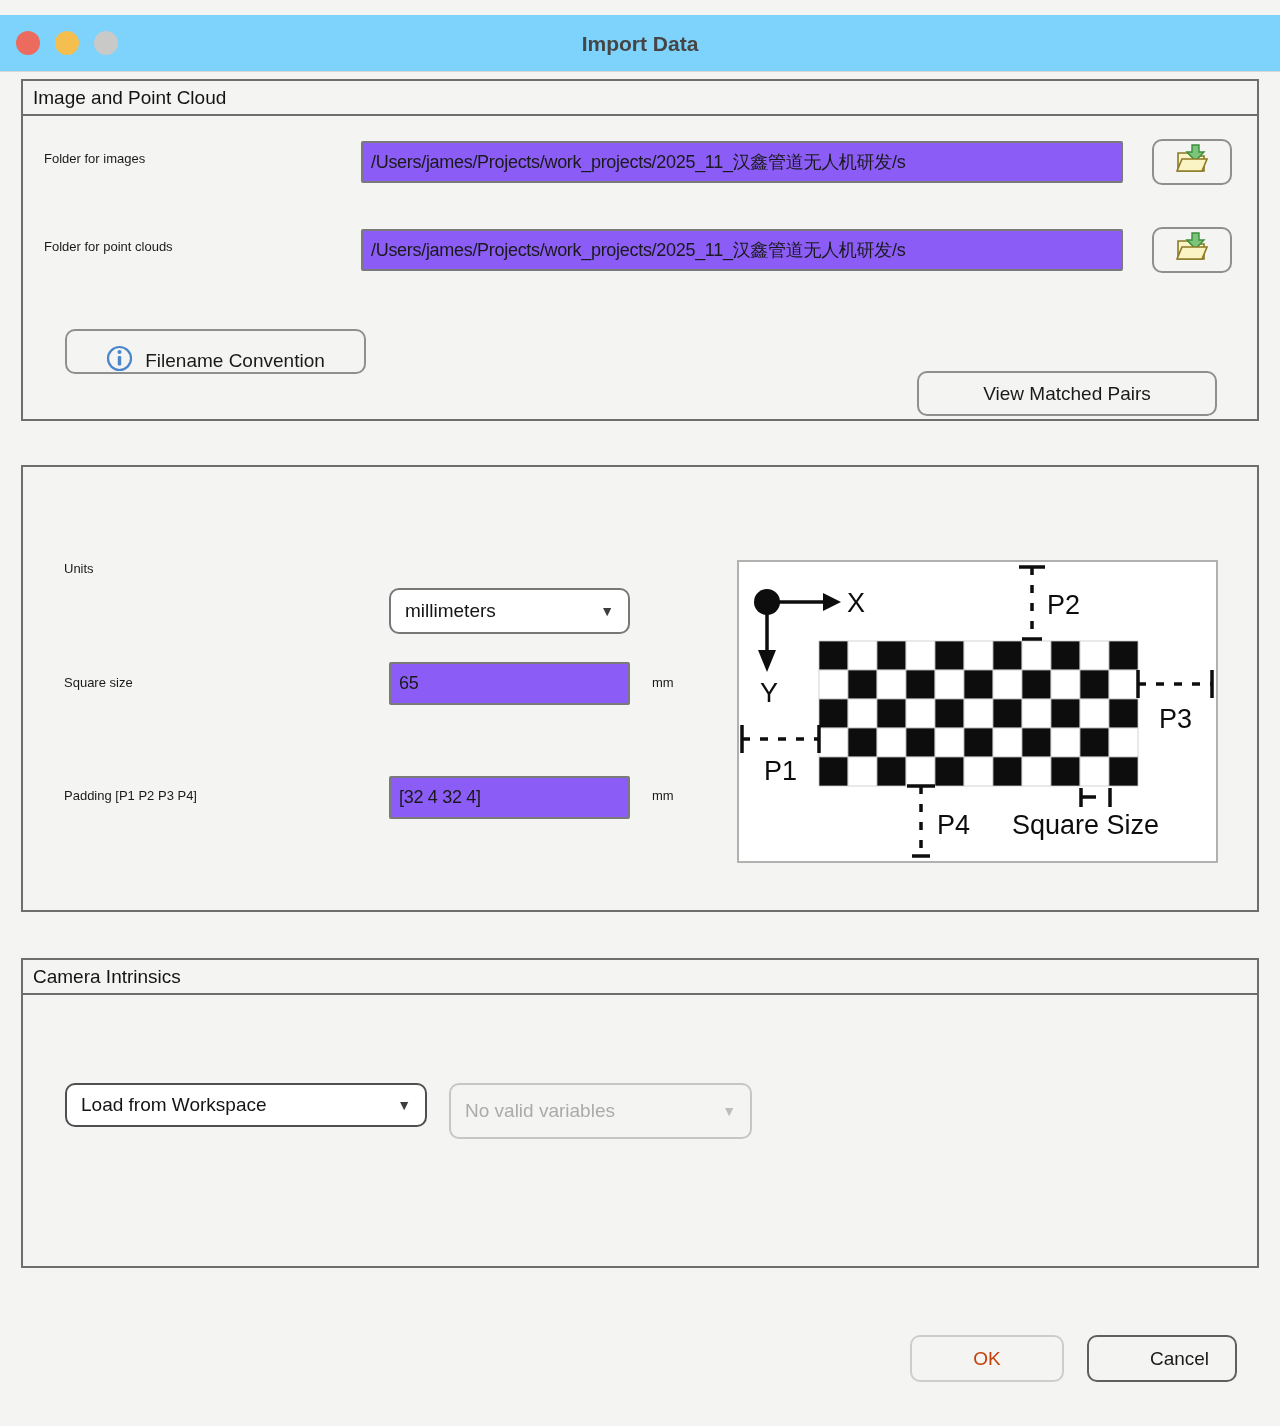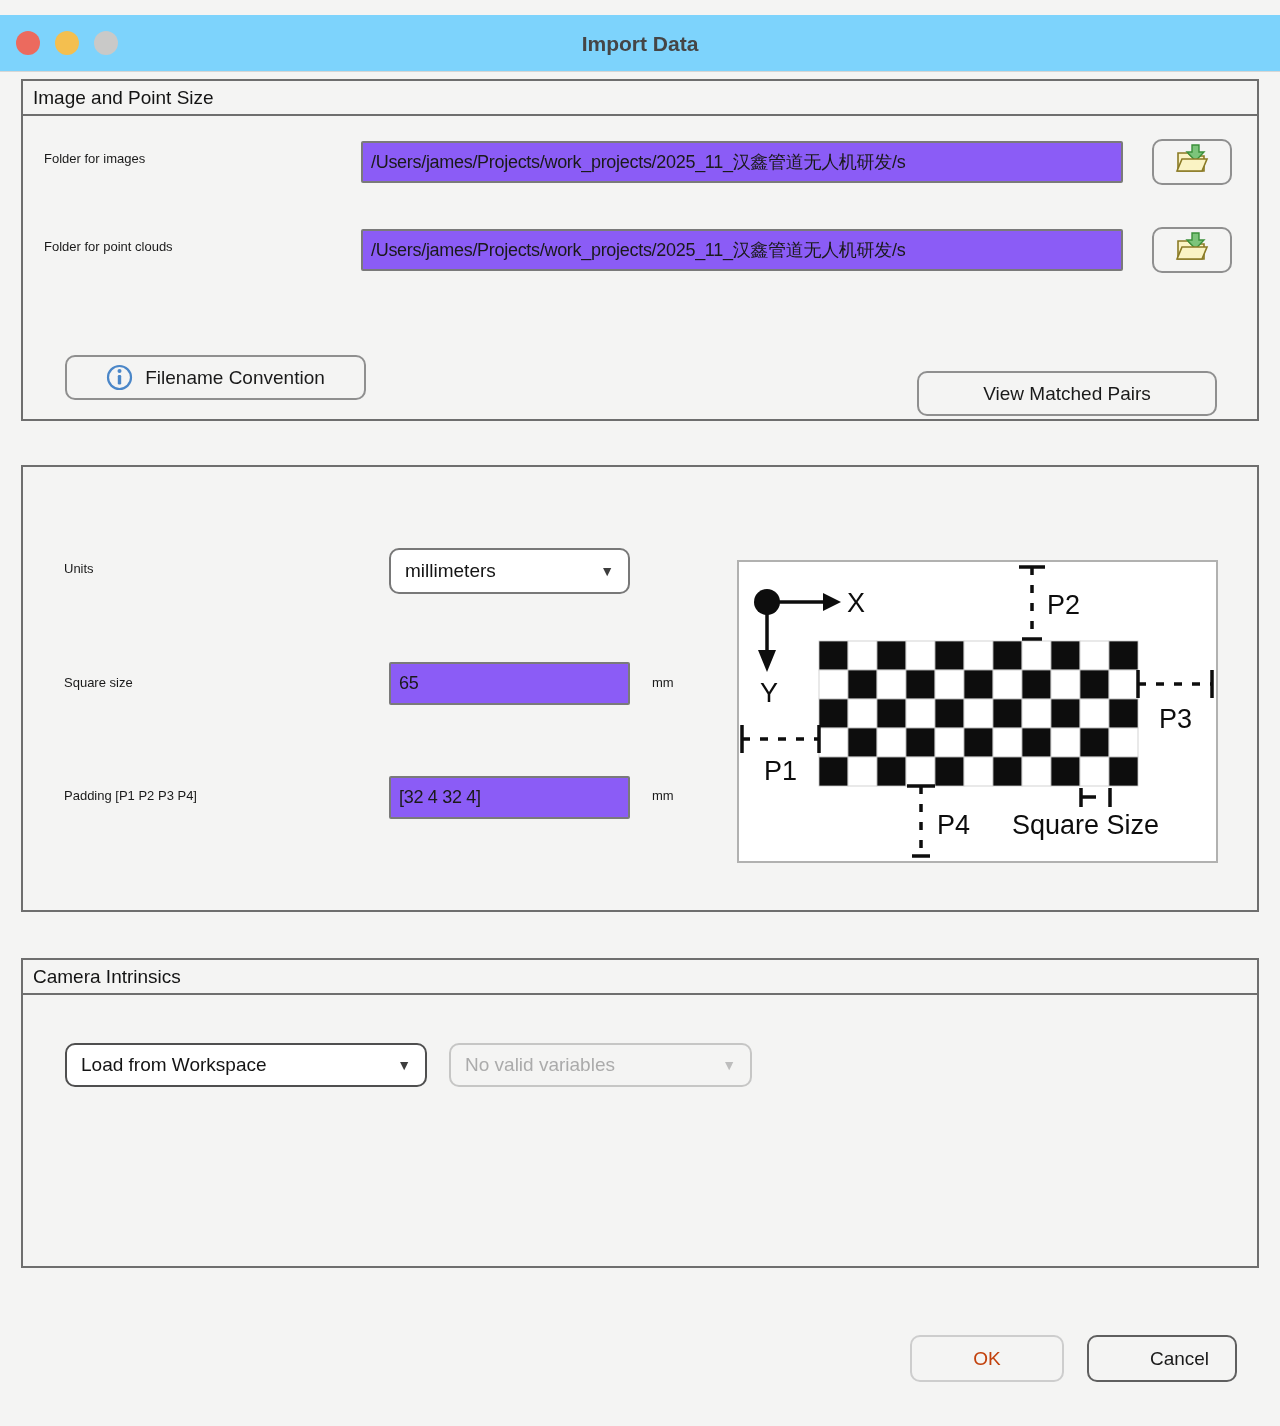--- a/index.html
+++ b/index.html
@@ -55,20 +55,21 @@
     font-size:19px; color:#1a1a1a;
     display:flex; align-items:center; justify-content:center; gap:12px;
     cursor:default;
   }
   .dropdown {
     position:absolute; background:#ffffff;
     border:2px solid #787878; border-radius:10px;
     font-size:19px; color:#141414;
     display:flex; align-items:center; justify-content:space-between;
     padding:11px 14px;
+    margin-top:40px;
   }
   .dropdown .caret { font-size:14px; color:#3d3d3d; }
   .dropdown.strong { border-color:#4f4f4f; }
   .dropdown.disabled {
     background:transparent; border-color:#c6c6c5; color:#ababab;
   }
   .dropdown.disabled .caret { color:#bdbdbd; }
 
   
   .diagram {
@@ -83,21 +84,21 @@
 <body>
 
 <div class="titlebar">
   <div class="traffic tl-red"></div>
   <div class="traffic tl-yellow"></div>
   <div class="traffic tl-gray"></div>
   <div class="window-title">Import Data</div>
 </div>
 
 <div class="group" id="group-ipc">
-  <div class="group-title">Image and Point Size</div>
+  <div class="group-title">Image and Point Cloud</div>
 
   <div class="lbl" style="left:21px; top:70px;">Folder for images</div>
   <input class="txtfield" style="left: 338px; top: 60px; width: 762px; height: 42px;" value="/Users/james/Projects/work_projects/2025_11_汉鑫管道无人机研发/s">
   <button class="btn" style="left:1129px; top:58px; width:80px; height:46px;">
     <span>
       <svg width="38" height="33" viewBox="0 0 38 33">
         <polygon points="5,10 15,10 18,13 31,13 31,28 5,28" fill="#faf3c4" stroke="#8a7a25" stroke-width="1.6"></polygon>
         <path d="M19 2 h7 v7 h5 l-8.5 9 -8.5 -9 h5 z" fill="#7cc47a" stroke="#3a8f3a" stroke-width="1.4"></path>
         <polygon points="4,28 9,16 34,16 29,28" fill="#faf3c4" stroke="#8a7a25" stroke-width="1.6"></polygon>
       </svg>
@@ -109,21 +110,21 @@
   <button class="btn" style="left:1129px; top:146px; width:80px; height:46px;">
     <span>
       <svg width="38" height="33" viewBox="0 0 38 33">
         <polygon points="5,10 15,10 18,13 31,13 31,28 5,28" fill="#faf3c4" stroke="#8a7a25" stroke-width="1.6"></polygon>
         <path d="M19 2 h7 v7 h5 l-8.5 9 -8.5 -9 h5 z" fill="#7cc47a" stroke="#3a8f3a" stroke-width="1.4"></path>
         <polygon points="4,28 9,16 34,16 29,28" fill="#faf3c4" stroke="#8a7a25" stroke-width="1.6"></polygon>
       </svg>
     </span>
   </button>
 
-  <button class="btn" style="left:42px; top:274px; width:301px; height:45px;">
+  <button class="btn" style="left:42px; top:248px; width:301px; height:45px;align-items:flex-end;">
     <span style="display:flex;">
       <svg width="27" height="27" viewBox="0 0 27 27">
         <circle cx="13.5" cy="13.5" r="11.5" fill="none" stroke="#4a86c8" stroke-width="2.2"></circle>
         <rect x="11.8" y="11" width="3.4" height="9.5" rx="1.2" fill="#4a86c8"></rect>
         <circle cx="13.5" cy="7" r="2" fill="#4a86c8"></circle>
       </svg>
     </span>
     <span>Filename Convention</span>
   </button>
 
@@ -258,21 +259,21 @@
 </div>
 
 <div class="group" id="group-ci">
   <div class="group-title">Camera Intrinsics</div>
 
   <div class="dropdown strong" style="left:42px; top:83px; width:362px; height:44px;">
     <span>Load from Workspace</span>
     <span class="caret">▼</span>
   </div>
 
-  <div class="dropdown disabled" style="left:426px; top:83px; width:303px; height:44px;">
+  <div class="dropdown disabled" style="left:426px; top:83px; width:303px; height:56px;">
     <span>No valid variables</span>
     <span class="caret">▼</span>
   </div>
 </div>
 
 <button class="btn ok" style="left:910px; top:1335px; width:154px; height:47px;">
   <span>OK</span>
 </button>
 <button class="btn cancel" style="left:1087px; top:1335px; width:150px; height:47px;">
   <span>Cancel</span>

